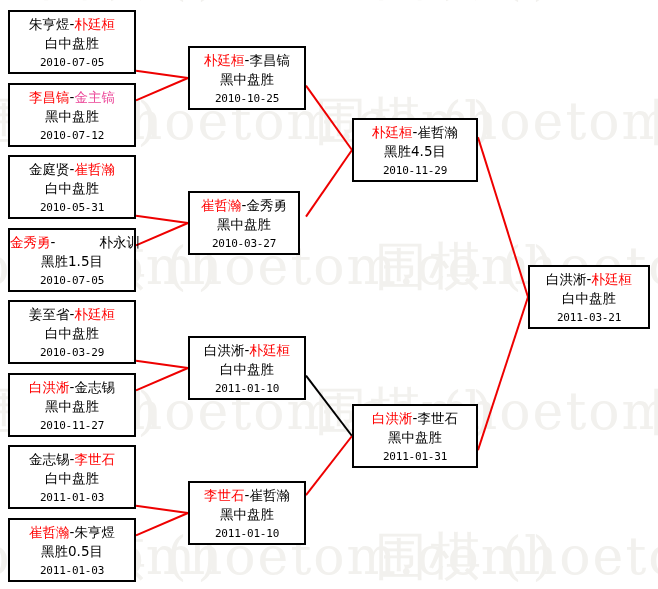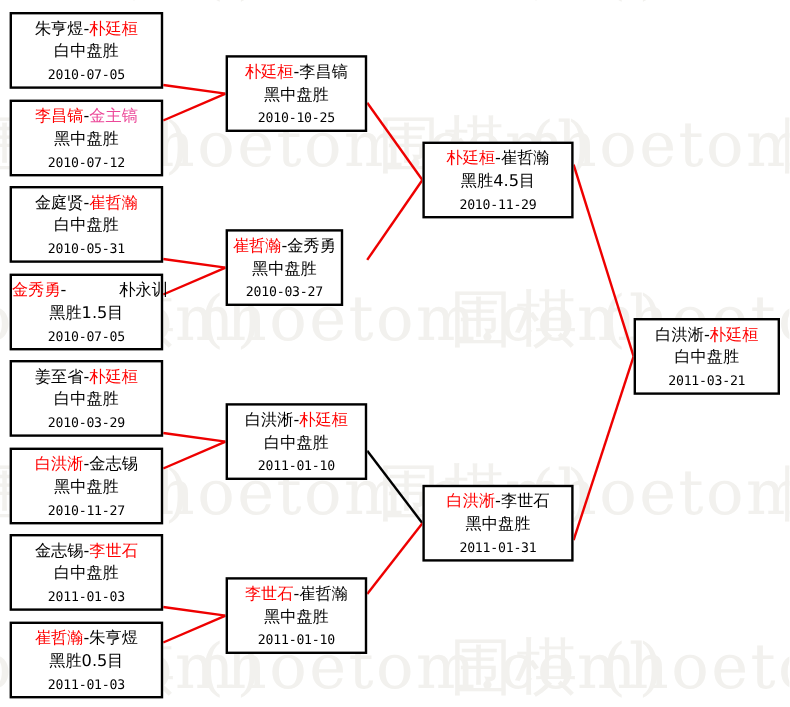--- a/index.html
+++ b/index.html
@@ -160,21 +160,21 @@
       <div class="match-box" id="r1m8" style="left: 8px; top: 517.5px; width: 128px; height: 64px; border-color: rgb(0, 0, 0);">
         <div class="match-players"><span class="p-win" style="color: rgb(255, 0, 0);">崔哲瀚</span><span class="sep">-</span><span class="p-lose" style="color: rgb(0, 0, 0);">朱亨煜</span></div>
         <div class="match-result">黑胜0.5目</div>
         <div class="match-date">2011-01-03</div>
       </div>
       <div class="match-box" id="r2m1" style="left: 188px; top: 46px; width: 118px; height: 64px; border-color: rgb(0, 0, 0);">
         <div class="match-players"><span class="p-win" style="color: rgb(255, 0, 0);">朴廷桓</span><span class="sep">-</span><span class="p-lose" style="color: rgb(0, 0, 0);">李昌镐</span></div>
         <div class="match-result">黑中盘胜</div>
         <div class="match-date">2010-10-25</div>
       </div>
-      <div class="match-box" id="r2m2" style="left: 188px; top: 191px; width: 98px; height: 64px; border-color: rgb(0, 0, 0);">
+      <div class="match-box" id="r2m2" style="left: 188px; top: 191px; width: 112px; height: 64px; border-color: rgb(0, 0, 0);">
         <div class="match-players"><span class="p-win" style="color: rgb(255, 0, 0);">崔哲瀚</span><span class="sep">-</span><span class="p-lose" style="color: rgb(0, 0, 0);">金秀勇</span></div>
         <div class="match-result">黑中盘胜</div>
         <div class="match-date">2010-03-27</div>
       </div>
       <div class="match-box" id="r2m3" style="left: 188px; top: 336px; width: 118px; height: 64px; border-color: rgb(0, 0, 0);">
         <div class="match-players"><span class="p-lose" style="color: rgb(0, 0, 0);">白洪淅</span><span class="sep">-</span><span class="p-win" style="color: rgb(255, 0, 0);">朴廷桓</span></div>
         <div class="match-result">白中盘胜</div>
         <div class="match-date">2011-01-10</div>
       </div>
       <div class="match-box" id="r2m4" style="left: 188px; top: 481px; width: 118px; height: 64px; border-color: rgb(0, 0, 0);">

